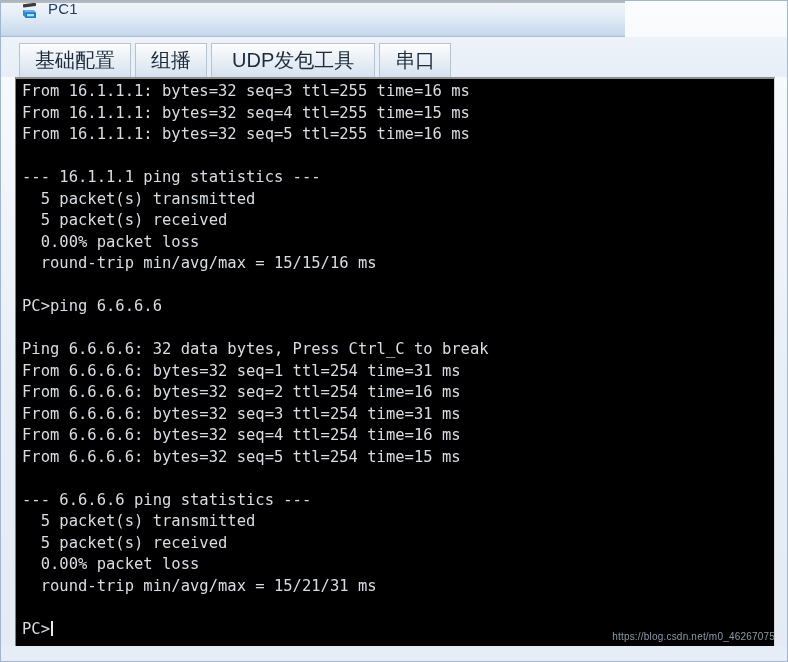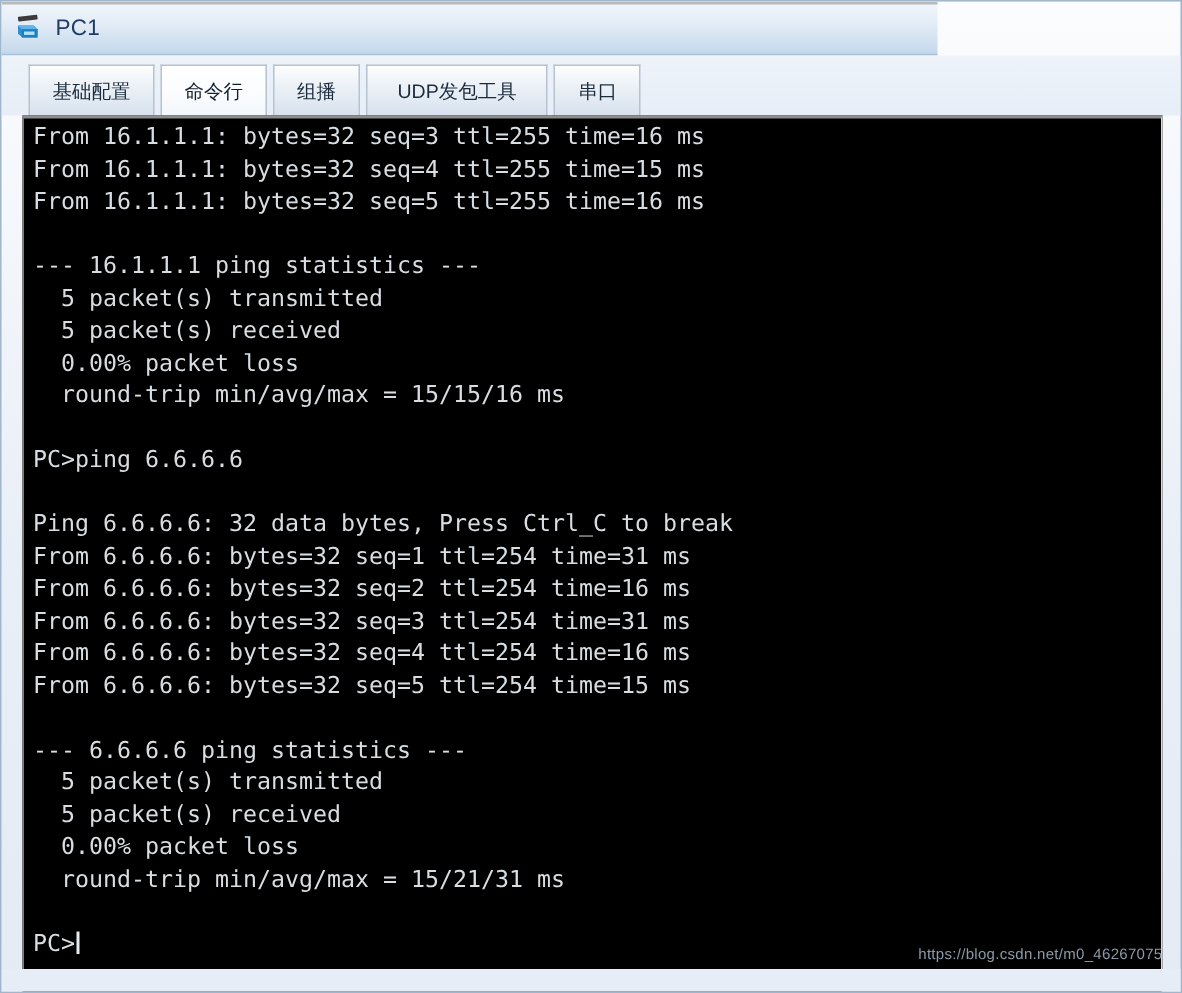--- a/index.html
+++ b/index.html
@@ -25,22 +25,21 @@
   
   .titlebar {
     position: absolute;
     left: 0; top: 0;
     width: 624px;
     height: 36px;
     box-sizing: border-box;
     background: linear-gradient(to bottom, #f2f6fc 0%, #e4edf7 40%, #c6d9ec 96%, #bed3e8 100%);
     border-bottom: 1px solid #a8bed4;
     display: flex;
-    align-items: center;
-    padding-left: 8px;
+    padding-left: 19px;
   }
   .titlebar .topline {
     position: absolute;
     left: 0; top: 0;
     width: 100%;
     height: 2px;
     background: #b9b9b9;
   }
   .pc-icon {
     width: 22px;
@@ -70,21 +69,21 @@
     background: linear-gradient(to bottom, #eef3fa 0%, #e7eef7 100%);
   }
   .tab {
     height: 34px;
     box-sizing: border-box;
     margin-right: 4px;
     padding: 0 15px;
     display: flex;
     align-items: center;
     justify-content: center;
-    font-size: 13px;
+    font-size: 20px;
     color: #1b2b3c;
     border: 1px solid #b6c2cf;
     border-bottom: none;
     background: linear-gradient(to bottom, #fdfdfe 0%, #eaf0f6 45%, #d7e2ee 100%);
     box-shadow: inset 0 1px 0 #ffffff;
     white-space: nowrap;
     font-family: "Liberation Sans", sans-serif;
   }
   .tab.active {
     background: linear-gradient(to bottom, #ffffff 0%, #fafcfe 60%, #f3f7fb 100%);
@@ -157,21 +156,20 @@
       <path d="M3 9 L13.5 9 L16 11.5 L16 17 L6 17 L3 14.5 Z" fill="#2f8fd4"></path>
       <path d="M3 9 L13.5 9 L16 11.5 L5.5 11.5 Z" fill="#63b4e8"></path>
       <rect x="5.5" y="11.5" width="10.5" height="5.5" fill="#1d7ec0"></rect>
       <rect x="7" y="13" width="7" height="2.3" fill="#aee0f7"></rect>
     </svg>
     <span class="title-text">PC1</span>
   </div>
 
   <div class="tabstrip">
     <div class="tab">基础配置</div>
-    <div class="tab active">命令行</div>
     <div class="tab">组播</div>
     <div class="tab narrow">UDP发包工具</div>
     <div class="tab">串口</div>
   </div>
 
   <div class="terminal-wrap">
     <div class="terminal" id="terminal-output"><div class="line">From 16.1.1.1: bytes=32 seq=3 ttl=255 time=16 ms</div><div class="line">From 16.1.1.1: bytes=32 seq=4 ttl=255 time=15 ms</div><div class="line">From 16.1.1.1: bytes=32 seq=5 ttl=255 time=16 ms</div><div class="line blank"> </div><div class="line">--- 16.1.1.1 ping statistics ---</div><div class="line">  5 packet(s) transmitted</div><div class="line">  5 packet(s) received</div><div class="line">  0.00% packet loss</div><div class="line">  round-trip min/avg/max = 15/15/16 ms</div><div class="line blank"> </div><div class="line">PC&gt;ping 6.6.6.6</div><div class="line blank"> </div><div class="line">Ping 6.6.6.6: 32 data bytes, Press Ctrl_C to break</div><div class="line">From 6.6.6.6: bytes=32 seq=1 ttl=254 time=31 ms</div><div class="line">From 6.6.6.6: bytes=32 seq=2 ttl=254 time=16 ms</div><div class="line">From 6.6.6.6: bytes=32 seq=3 ttl=254 time=31 ms</div><div class="line">From 6.6.6.6: bytes=32 seq=4 ttl=254 time=16 ms</div><div class="line">From 6.6.6.6: bytes=32 seq=5 ttl=254 time=15 ms</div><div class="line blank"> </div><div class="line">--- 6.6.6.6 ping statistics ---</div><div class="line">  5 packet(s) transmitted</div><div class="line">  5 packet(s) received</div><div class="line">  0.00% packet loss</div><div class="line">  round-trip min/avg/max = 15/21/31 ms</div><div class="line blank"> </div><div class="line">PC&gt;<span class="prompt-caret"></span></div></div>
   </div>
 
   <div class="watermark">https://blog.csdn.net/m0_46267075</div>

